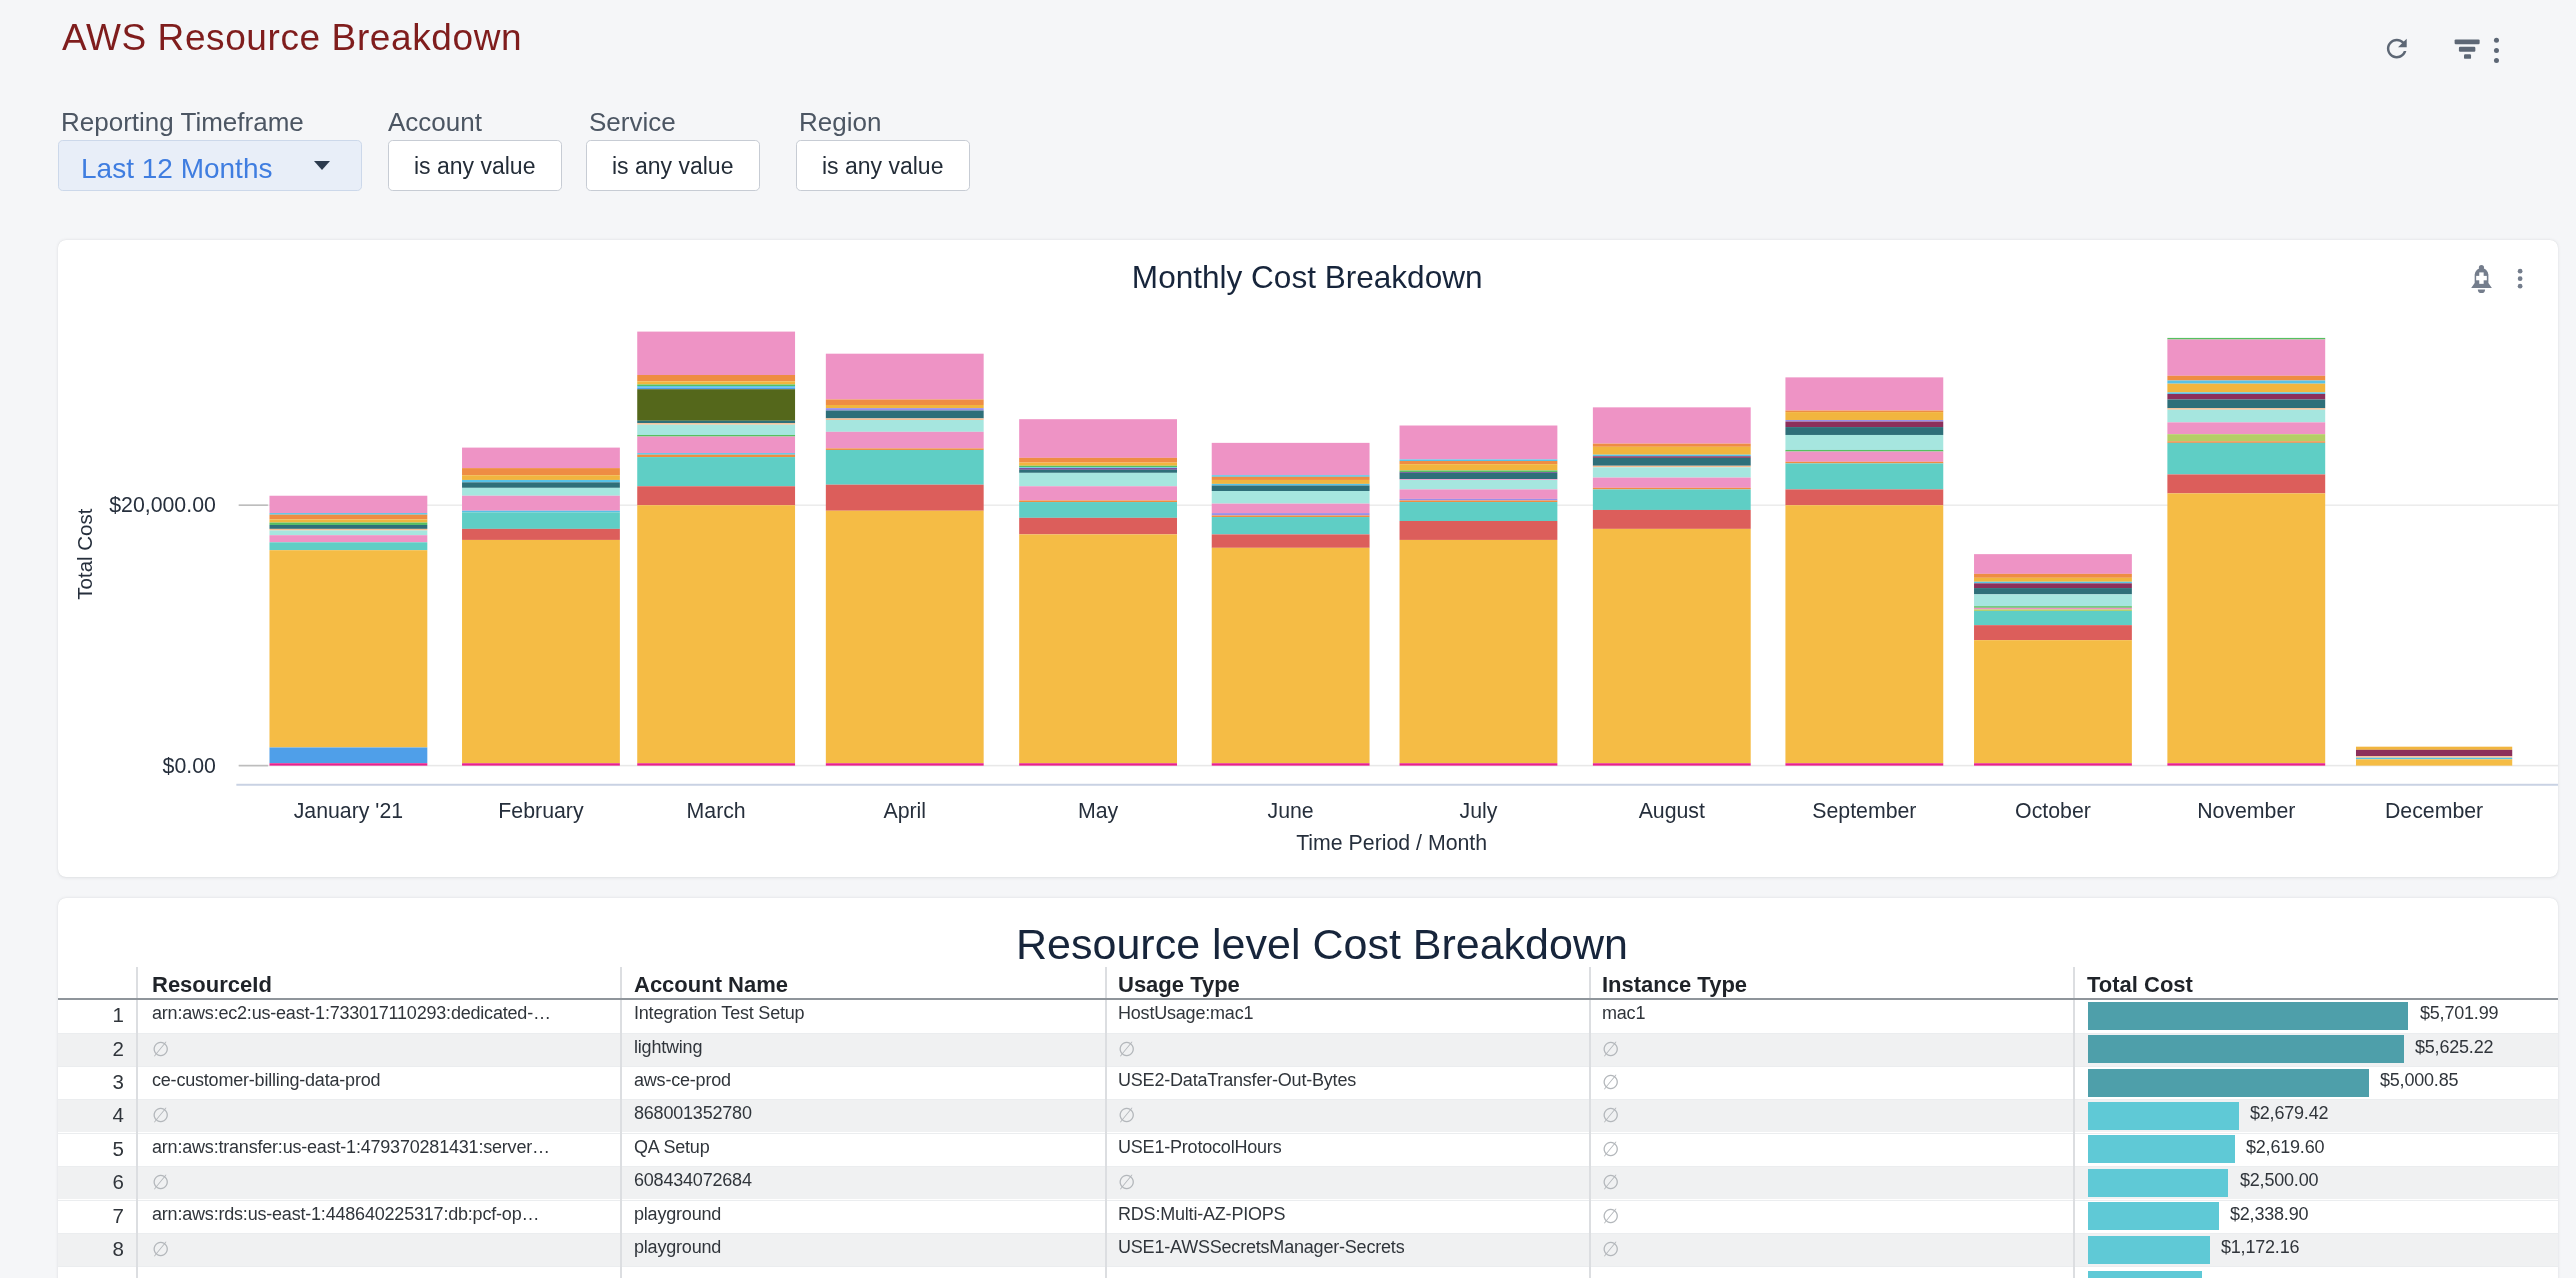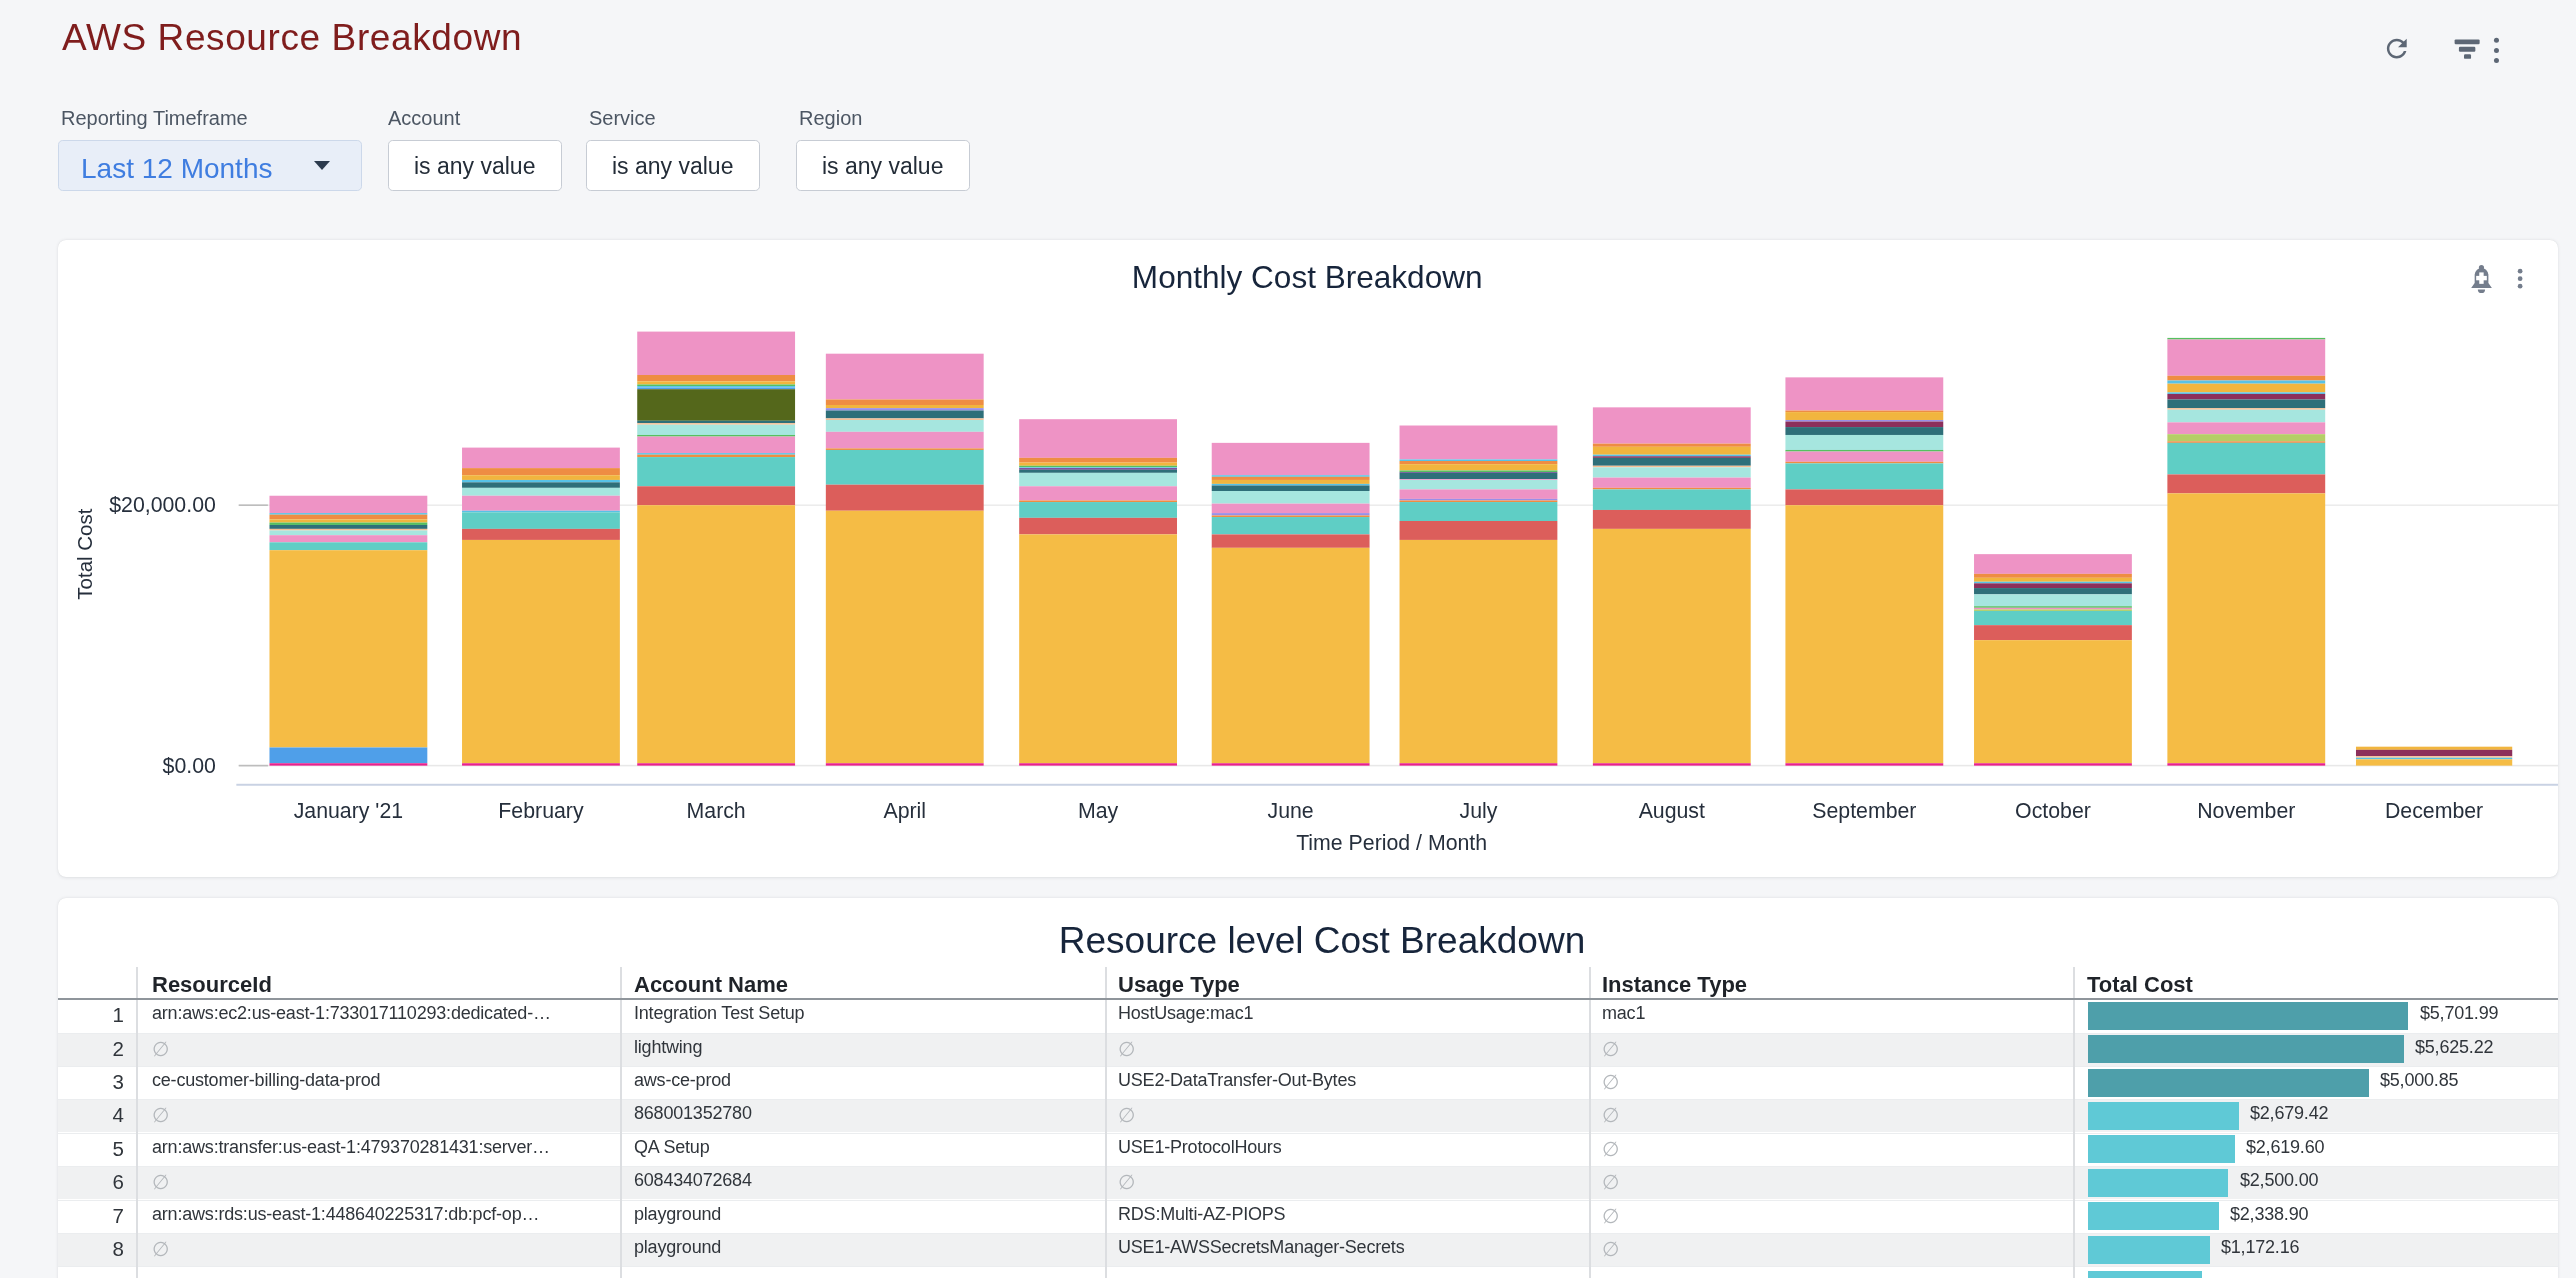--- a/index.html
+++ b/index.html
@@ -1,18 +1,18 @@
 <!DOCTYPE html>
 <html style="font-size:12.6px"><head><meta charset="utf-8">
 <style>
 html,body{margin:0;padding:0}
 body{width:2576px;height:1279px;background:#f5f6f8;font-family:"Liberation Sans",sans-serif;position:relative;overflow:hidden}
 .abs{position:absolute}
 .card{position:absolute;background:#fff;border-radius:8px;box-shadow:0 0.8px 3.2px rgba(40,50,60,.10),0 0 0.8px rgba(40,50,60,.12)}
-.flabel{font-size:20px;color:#4c5663}
+.flabel{font-size:26px;color:#4c5663}
 .fbox{position:absolute;height:51px;border-radius:4.7px;box-sizing:border-box}
 .hd{font-size:22px;font-weight:bold;color:#1f2329;white-space:nowrap}
 .cel{font-size:18px;color:#30353b;white-space:nowrap;overflow:hidden;text-overflow:ellipsis;letter-spacing:-0.2px}
 .nul{font-size:20px;color:#b3b7bb;white-space:nowrap}
 .num{font-size:20.5px;color:#30353b;text-align:right}
 </style></head>
 <body>
 <div class="abs" style="left:62px;top:17.4px;font-size:37px;letter-spacing:0.6px;color:#7f1d1d">AWS Resource Breakdown</div>
 <svg class="abs" style="left:2368px;top:32px" width="174" height="36" viewBox="0 0 220 46">
  <g transform="translate(16.6,2.2) scale(1.585)">
@@ -233,21 +233,21 @@
       <path d="M3058 60.8 L3062.4 54.5 L3062.4 43.8 A 8.8 10 0 0 1 3079.8 43.8 L3079.8 54.5 L3084.2 60.8 Z"></path>
       <path d="M3066.4 62.5 a4.6 4.6 0 0 0 9.2 0 z"></path>
       <rect x="3068.2" y="41" width="5.6" height="14.5" fill="#fff"></rect>
       <rect x="3064.3" y="45.4" width="13.5" height="5.6" fill="#fff"></rect>
     </g>
 <circle cx="3120" cy="39.5" r="3" fill="#747d8c"></circle>
 <circle cx="3120" cy="49" r="3" fill="#747d8c"></circle>
 <circle cx="3120" cy="58.5" r="3" fill="#747d8c"></circle>
 </svg>
 <div class="card" style="left:58px;top:898px;width:2500px;height:426px"></div>
-<div class="abs" style="left:72px;top:920px;width:2500px;text-align:center;font-size:37px;color:#17253b">Resource level Cost Breakdown</div>
+<div class="abs" style="left:72px;top:920px;width:2500px;text-align:center;font-size:43px;color:#17253b">Resource level Cost Breakdown</div>
 <div class="abs" style="left:58px;top:1033px;width:2500px;height:33px;background:#f0f1f2"></div>
 <div class="abs" style="left:58px;top:1099px;width:2500px;height:33px;background:#f0f1f2"></div>
 <div class="abs" style="left:58px;top:1166px;width:2500px;height:33px;background:#f0f1f2"></div>
 <div class="abs" style="left:58px;top:1233px;width:2500px;height:33px;background:#f0f1f2"></div>
 <div class="abs" style="left:58px;top:1033px;width:2500px;height:0.8px;background:#ebedef"></div>
 <div class="abs" style="left:58px;top:1066px;width:2500px;height:0.8px;background:#ebedef"></div>
 <div class="abs" style="left:58px;top:1099px;width:2500px;height:0.8px;background:#ebedef"></div>
 <div class="abs" style="left:58px;top:1133px;width:2500px;height:0.8px;background:#ebedef"></div>
 <div class="abs" style="left:58px;top:1166px;width:2500px;height:0.8px;background:#ebedef"></div>
 <div class="abs" style="left:58px;top:1200px;width:2500px;height:0.8px;background:#ebedef"></div>

